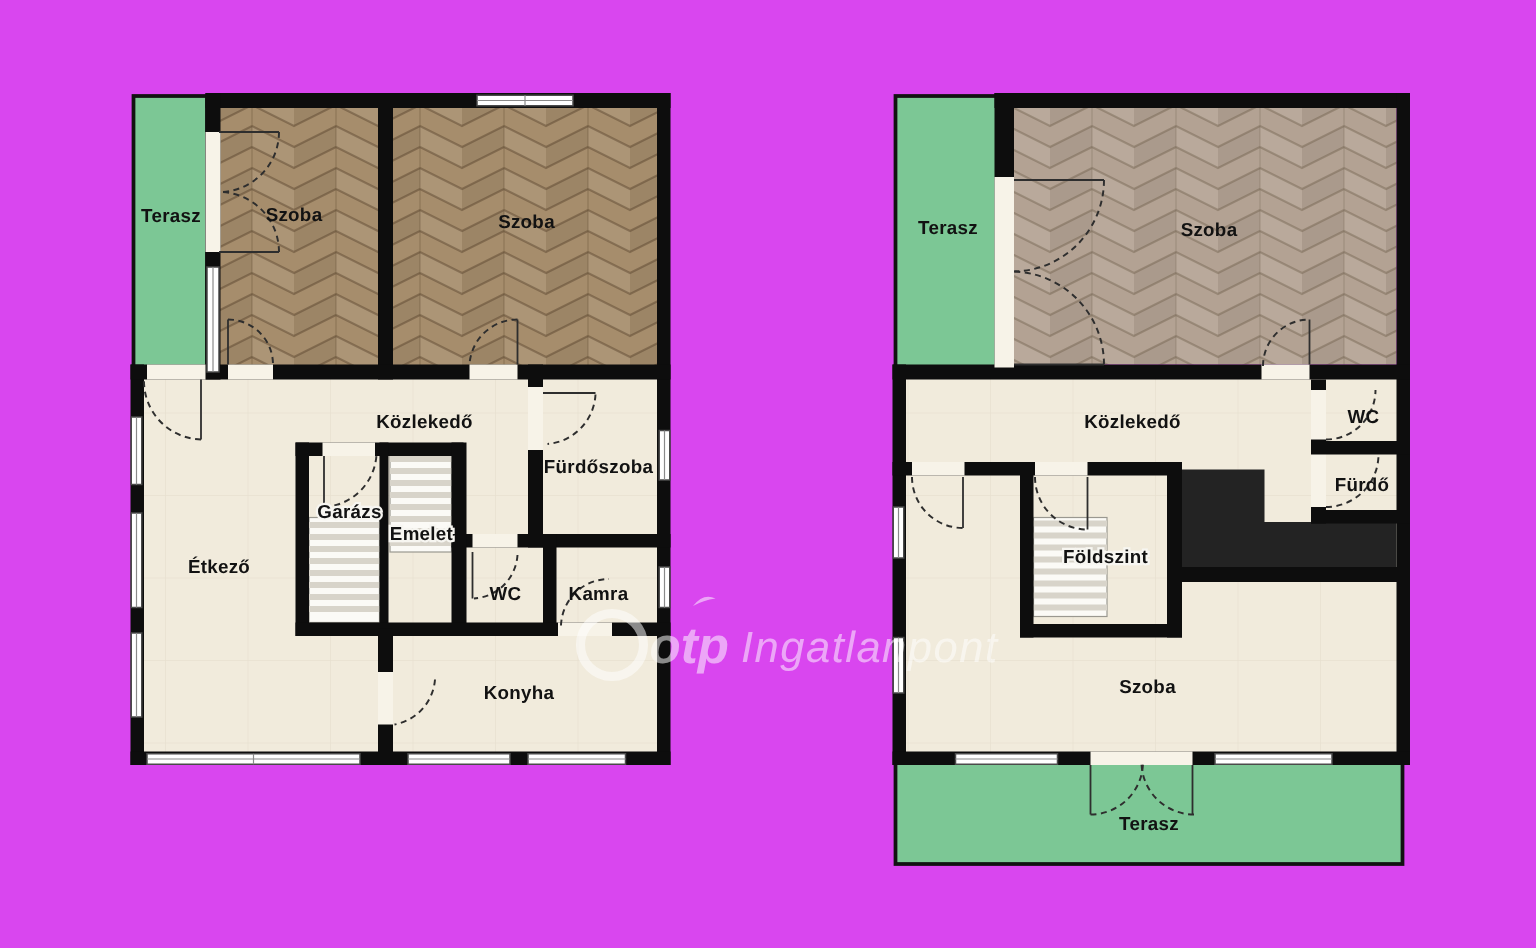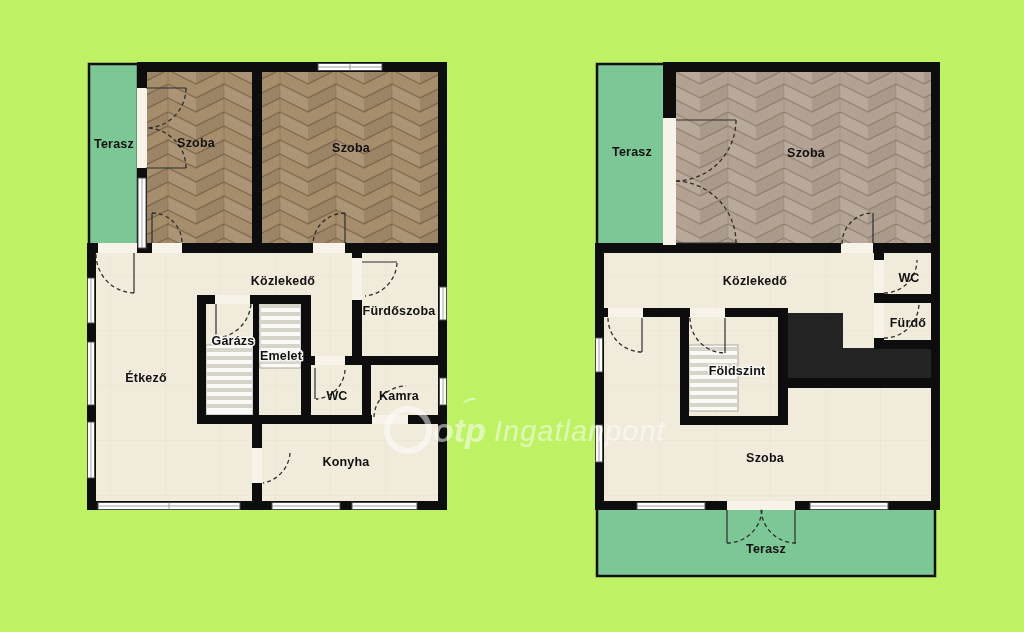--- a/index.html
+++ b/index.html
@@ -1,17 +1,17 @@
 <!DOCTYPE html>
 <html><head>
 <meta charset="utf-8">
 <style>
   html,body{margin:0;padding:0;}
   body{background:#f0efeb;font-family:"Liberation Sans", sans-serif;}
-  .canvas{position:relative;width:1024px;height:632px;background:#bef264;overflow:hidden;}
+  .canvas{position:relative;width:1024px;height:632px;background:#d946ef;overflow:hidden;}
   svg text.room-lbl{font-family:"Liberation Sans", sans-serif;font-weight:bold;font-size:12.5px;
       fill:#121212;letter-spacing:.2px;text-anchor:middle;}
   svg text.halo{paint-order:stroke;stroke:#f7f6f1;stroke-width:3px;}
   .wall{fill:#0d0d0d;}
   .win{fill:#ffffff;stroke:#4a4a4a;stroke-width:1;}
   .winline{stroke:#8a8a8a;stroke-width:.8;}
   .door-open{fill:#f7f3e8;}
   .swing{fill:none;stroke:#2e2e2e;stroke-width:1.3;stroke-dasharray:4 3;}
   .leaf{fill:none;stroke:#2e2e2e;stroke-width:1.2;}
   .stair-base{fill:#fbfaf6;stroke:#9a9890;stroke-width:.8;}

